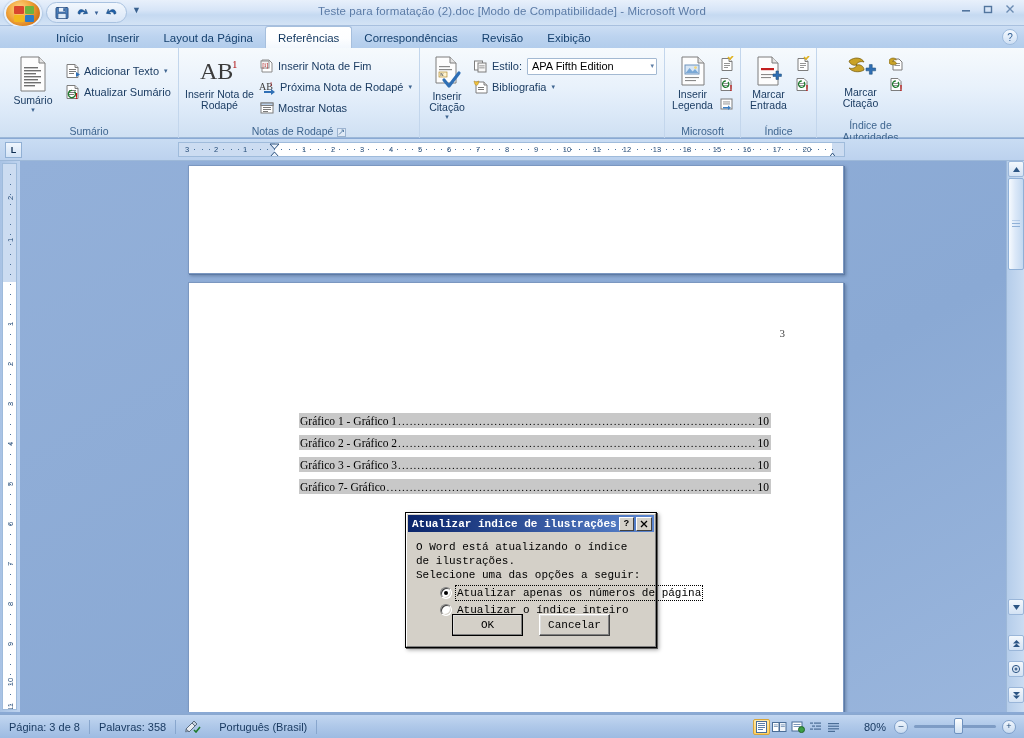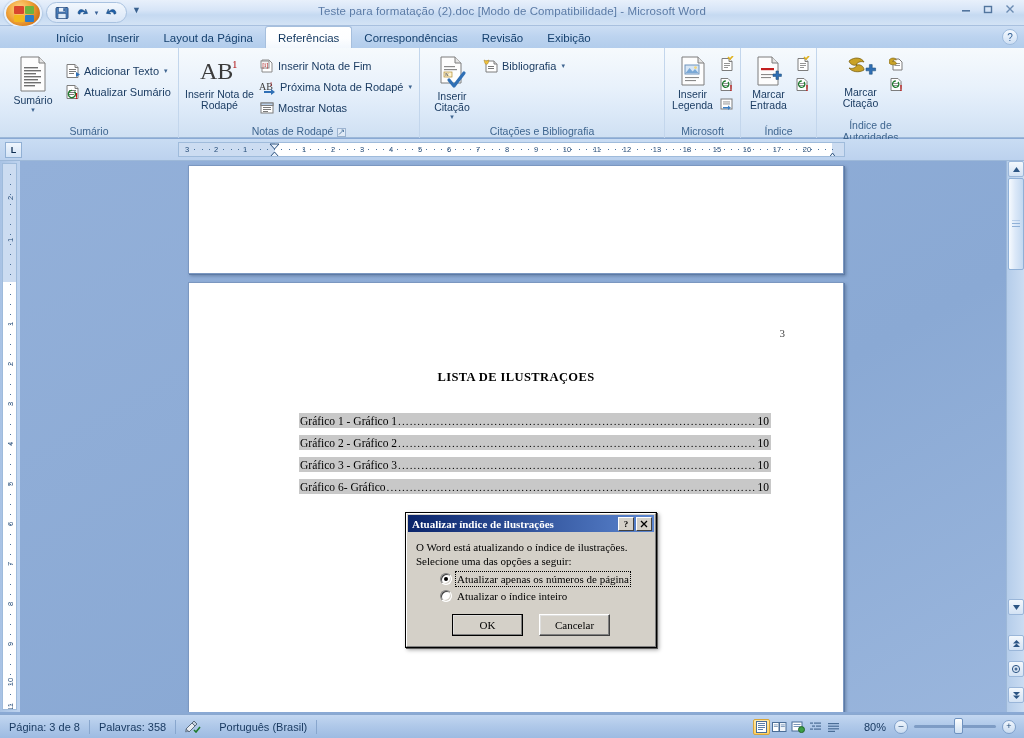--- a/index.html
+++ b/index.html
@@ -188,21 +188,21 @@
     flex:1; margin:0 1px; overflow:hidden; white-space:nowrap;
     color:#000; letter-spacing:1.1px; font-size:11px; line-height:14px;
   }
   .tocrow .pg{ padding-right:2px; }
 
   
   .dialog{
     position:absolute; left:405px; top:512px; width:252px; height:136px;
     background:#d4d0c8; border:1px solid #000;
     box-shadow:1px 1px 0 #5d5d5d, 2px 2px 4px rgba(0,0,0,.35);
-    font-family:Liberation Serif, serif;
+    font-family:Liberation Mono, monospace;
   }
   .dlg-outer{ position:absolute; inset:0; border-top:1px solid #ffffff; border-left:1px solid #ffffff;
     border-right:1px solid #808080; border-bottom:1px solid #808080; }
   .dlg-title{
     position:absolute; left:2px; right:2px; top:2px; height:17px;
     background:linear-gradient(to right,#0a246a,#5b85cf);
     display:flex; align-items:center; padding:0 2px 0 4px;
   }
   .dlg-title .tt{ flex:1; color:#fff; font-size:11px; font-weight:bold; white-space:nowrap;}
   .tbtn{
@@ -499,35 +499,51 @@
                 <path d="M14 25 l5 6 l10 -13" fill="none" stroke="#2f6fb5" stroke-width="3.2" stroke-linecap="round" stroke-linejoin="round"></path>
               </svg>
             </span>
             <span class="lbl">Inserir Citação</span>
             <span style="font-size:7px;color:#3f6591;line-height:7px">▾</span>
           </div>
           <div class="smallcol" style="padding-top:3px">
             <div class="smallbtn">
               <span class="ico">
                 <svg width="16" height="16" viewBox="0 0 16 16">
+                    <rect x="1.5" y="3" width="8" height="9" fill="#fff" stroke="#7d7d7d"></rect>
+                    <rect x="5" y="5" width="8" height="9" fill="#f7f7f7" stroke="#7d7d7d"></rect>
+                    <g fill="#8d8d8d">
+                      <rect x="6.2" y="7.4" width="5.4" height=".9"></rect>
+                      <rect x="6.2" y="9.4" width="5.4" height=".9"></rect>
+                    </g>
+                  </svg>
+              </span>
+              <span>Estilo:</span>
+              <span class="combo">
+                <span class="cv">APA Fifth Edition</span>
+                <span class="cd">▾</span>
+              </span>
+            </div>
+            <div class="smallbtn">
+              <span class="ico">
+                <svg width="16" height="16" viewBox="0 0 16 16">
                     <path d="M3 3 h8 l3 3 v8 h-11 z" fill="#fff" stroke="#7d7d7d"></path>
                     <path d="M11 3 v3 h3" fill="#e4e4e4" stroke="#7d7d7d"></path>
                     <g fill="#7a7a7a">
                       <rect x="5" y="8" width="6" height="1"></rect>
                       <rect x="5" y="10" width="6" height="1"></rect>
                     </g>
                     <path d="M1 2 l2.5 1 l2.5 -1 l-1 3.5 l-1.5 .8 l-1.5 -.8 z" fill="#f0c33c" stroke="#b08a30" stroke-width=".6"></path>
                   </svg>
               </span>
               <span>Bibliografia</span>
               <span class="caret">▾</span>
             </div>
           </div>
         </div>
-        <div class="group-title">Citações e Bibliografia</div>
       </div>
 
       <div class="group" style="width:76px">
         <div class="group-body" style="justify-content:center">
           <div class="bigbtn" style="width:48px">
             <span class="ico">
               <svg width="30" height="32" viewBox="0 0 30 32">
                 <path d="M4 2 h16 l6 6 v22 h-22 z" fill="#fdfdfd" stroke="#7d7d7d"></path>
                 <path d="M20 2 v6 h6" fill="#e4e4e4" stroke="#7d7d7d"></path>
                 <rect x="7" y="10" width="14" height="9" fill="#d7e6f5" stroke="#6f94bd"></rect>
@@ -871,40 +887,39 @@
           <i class="vdot" style="top: 530px;"></i>
           <i class="vdot" style="top: 540px;"></i>
         </div>
     </div>
   </div>
 
   <div class="docarea">
     <div class="page page1"></div>
     <div class="page page2">
       <div class="pagenum" style="position:absolute;right:58px;top:44px;">3</div>
-      <div class="doctitle" style="position:absolute;left:0;right:0;top:87px;">LISTA DE ILUSTRAÇOES</div>
 
       <div class="toclist" style="position:absolute;left:110px;top:130px;width:472px;">
         <div class="tocrow">
           <span class="t">Gráfico 1 - Gráfico 1</span>
           <span class="leader">................................................................................................................................................................</span>
           <span class="pg">10</span>
         </div>
         <div class="tocrow">
           <span class="t">Gráfico 2 - Gráfico 2</span>
           <span class="leader">................................................................................................................................................................</span>
           <span class="pg">10</span>
         </div>
         <div class="tocrow">
           <span class="t">Gráfico 3 - Gráfico 3</span>
           <span class="leader">................................................................................................................................................................</span>
           <span class="pg">10</span>
         </div>
         <div class="tocrow">
-          <span class="t">Gráfico 6- Gráfico</span>
+          <span class="t">Gráfico 7- Gráfico</span>
           <span class="leader">................................................................................................................................................................</span>
           <span class="pg">10</span>
         </div>
       </div>
     </div>
   </div>
 
   <div class="vscroll">
     <div class="sb-btn" style="top:0">
       <svg width="7" height="5" viewBox="0 0 7 5">

